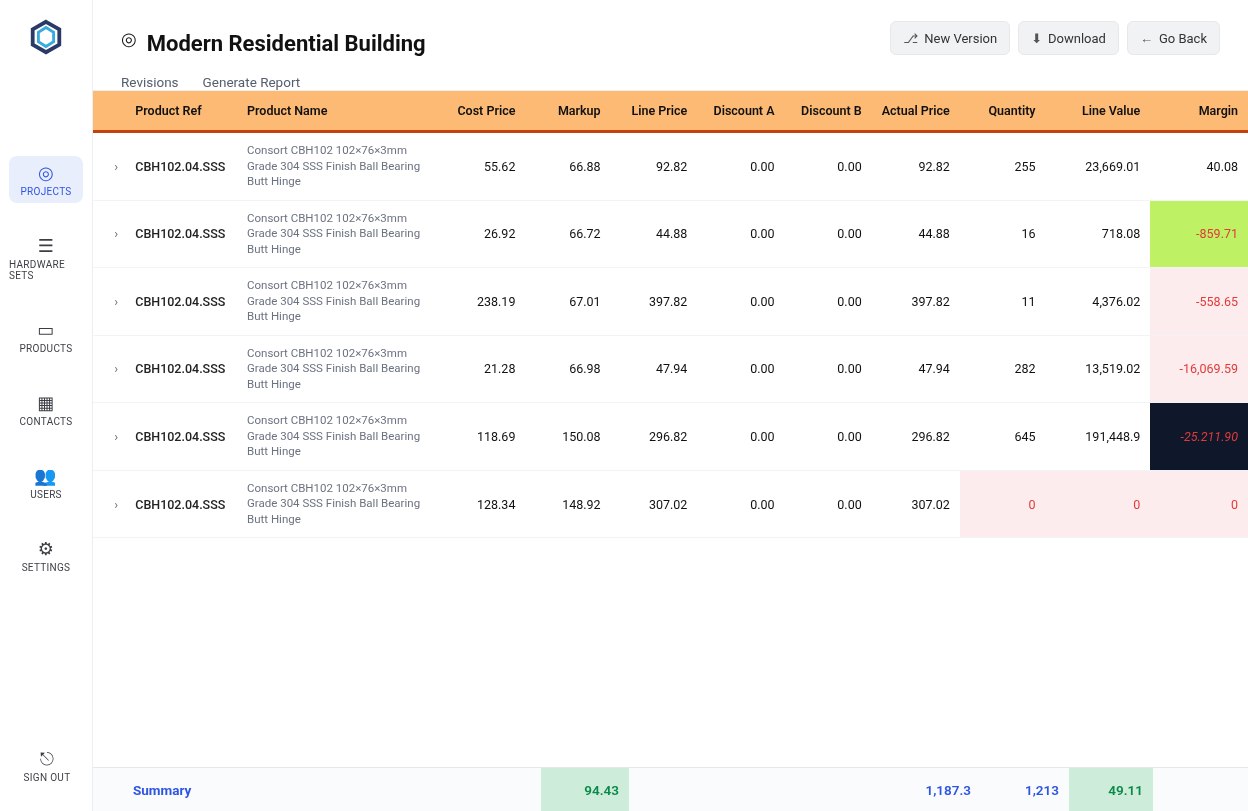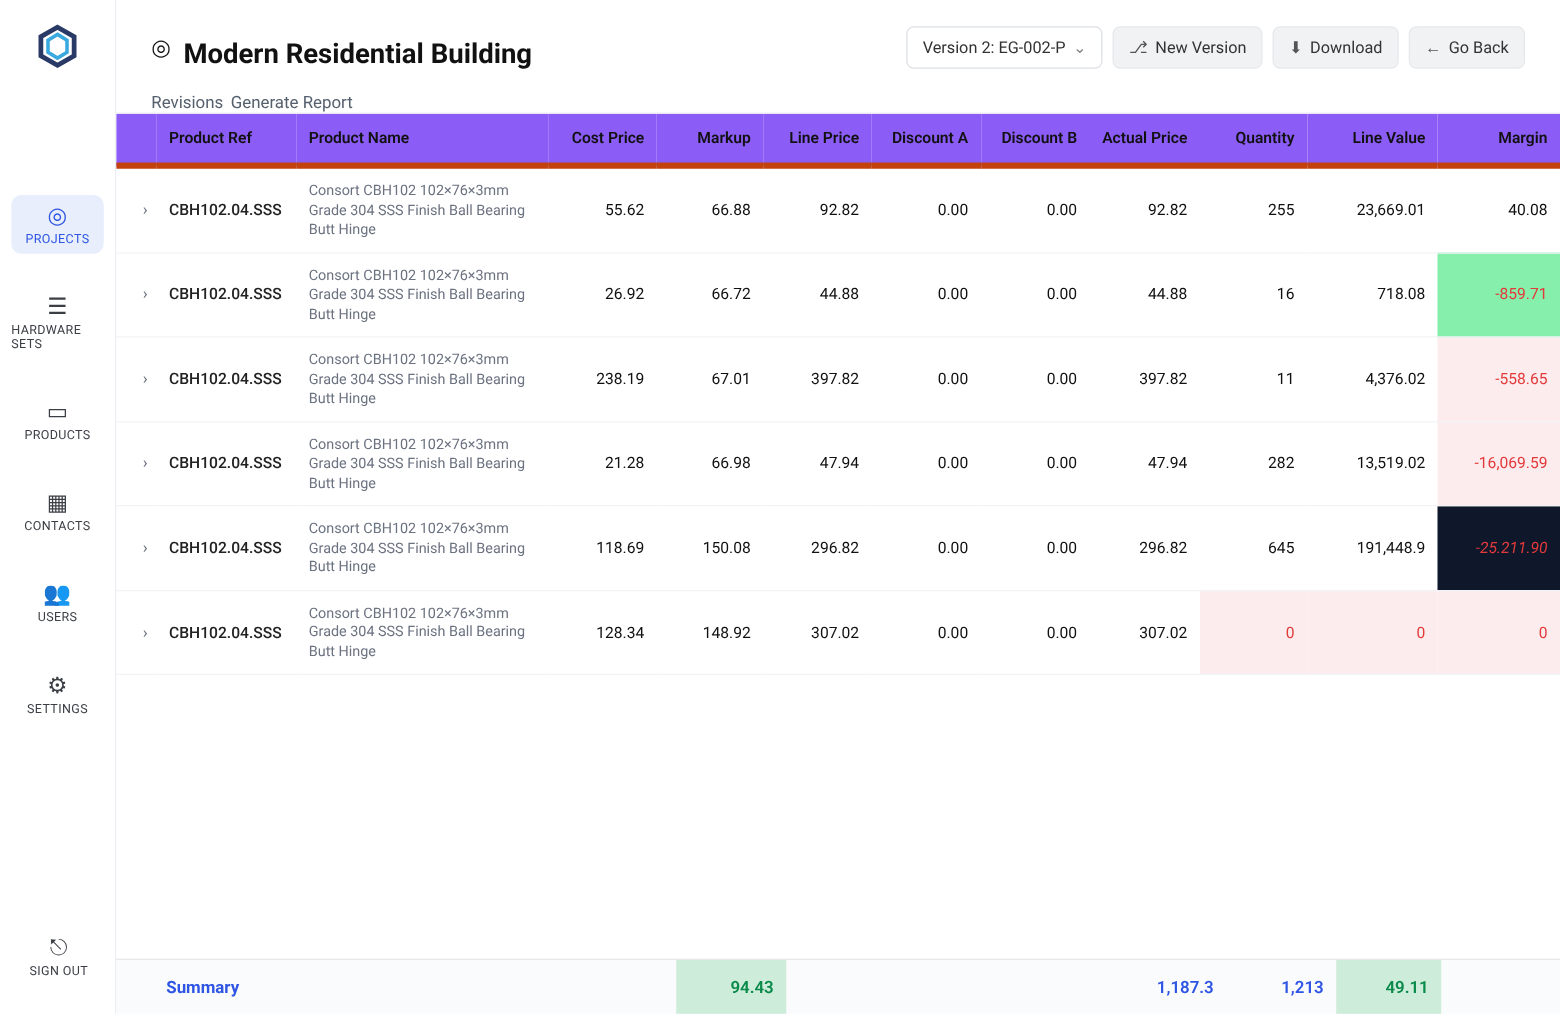--- a/index.html
+++ b/index.html
@@ -97,36 +97,36 @@
     padding-bottom: 12px;
     color: #55606e;
     font-size: 13.5px;
     cursor: pointer;
   }
   .tab.active {
     color: #2e55e3;
     font-weight: 600;
     border-bottom: 2px solid #2e55e3;
   }
-  .tab-actions { display: flex; gap: 6px; color: #55606e; font-size: 13.5px; justify-content: flex-end; }
+  .tab-actions { display: flex; gap: 24px; color: #55606e; font-size: 13.5px; justify-content: flex-end; }
   .tab-actions span { cursor: pointer; }
 
   .tablewrap { flex: 1 1 auto; overflow: hidden; position: relative; }
   table {
     width: 100%;
     border-collapse: collapse;
     font-size: 12.5px;
   }
   thead th {
     text-align: right;
     font-weight: 600;
     color: #111;
     padding: 12px 10px;
-    border-bottom: 5px solid #c2410c;
-    background: #8b5cf6;
+    border-bottom: 3px solid #c2410c;
+    background: #fdba74;
     white-space: nowrap;
   }
   th.left, td.left { text-align: left; }
   th.exp, td.exp { width: 30px; text-align: center; padding-left: 14px; padding-right:0; }
   tbody td {
     padding: 10px 10px;
     border-bottom: 1px solid #f2f3f6;
     text-align: right;
     color: #111;
     vertical-align: middle;
@@ -214,24 +214,20 @@
   </div>
 </div>
 
 <div class="main">
   <div class="topbar">
     <div class="title-wrap">
       <span class="title-icon">◎</span>
       <h1 class="title">Modern Residential Building</h1>
     </div>
     <div class="actions">
-      <div class="select">
-        <span>Version 2: EG-002-P</span>
-        <span style="color:#888;">⌄</span>
-      </div>
       <div class="btn grey">
         <span class="btn-icon">⎇</span>
         <span>New Version</span>
       </div>
       <div class="btn grey">
         <span class="btn-icon">⬇</span>
         <span>Download</span>
       </div>
       <div class="btn grey">
         <span class="btn-icon">←</span>
@@ -299,21 +295,21 @@
             <td class="left ref">CBH102.04.SSS</td>
             <td class="left name">Consort CBH102 102×76×3mm Grade 304 SSS Finish Ball Bearing Butt Hinge</td>
             <td>26.92</td>
             <td>66.72</td>
             <td>44.88</td>
             <td>0.00</td>
             <td>0.00</td>
             <td>44.88</td>
             <td>16</td>
             <td>718.08</td>
-            <td class="neg" style="background: #86efac;">-859.71</td>
+            <td class="neg" style="background: #bef264;">-859.71</td>
           </tr>
           <tr>
             <td class="exp"><span class="chev">›</span></td>
             <td class="left ref">CBH102.04.SSS</td>
             <td class="left name">Consort CBH102 102×76×3mm Grade 304 SSS Finish Ball Bearing Butt Hinge</td>
             <td>238.19</td>
             <td>67.01</td>
             <td>397.82</td>
             <td>0.00</td>
             <td>0.00</td>

